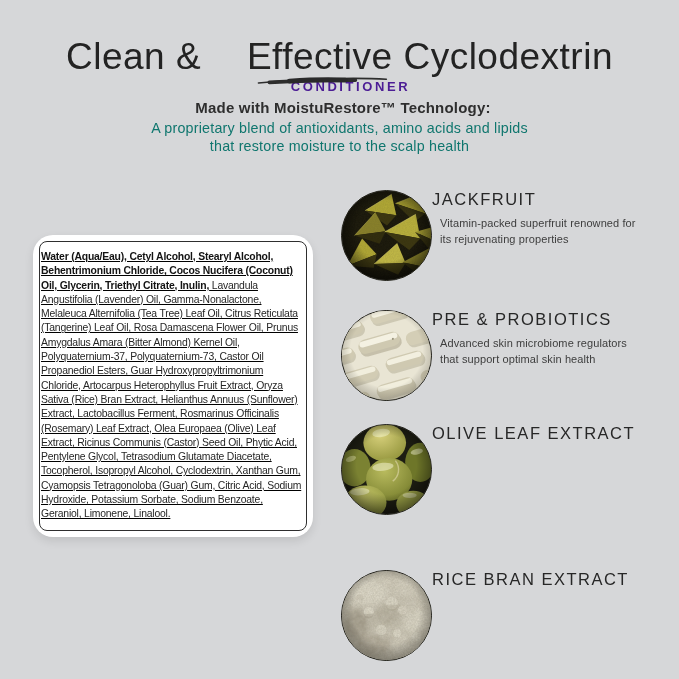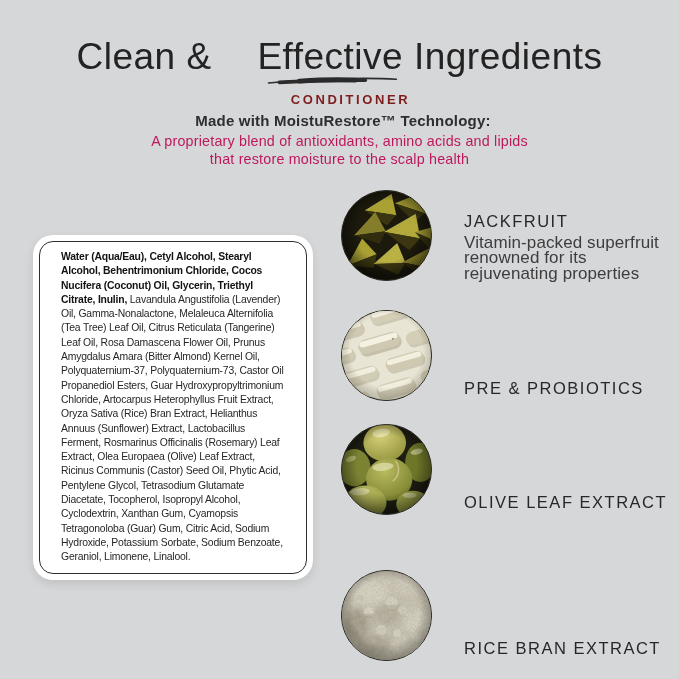--- a/index.html
+++ b/index.html
@@ -4,52 +4,52 @@
 <style>
   html,body{margin:0;padding:0;}
   body{font-family:"Liberation Sans","DejaVu Sans",sans-serif;background:#d6d7d9;}
   .canvas{position:relative;width:679px;height:679px;background:#d6d7d9;overflow:hidden;}
 
   
   .header{position:absolute;top:0;left:0;width:679px;text-align:center;}
   .title{margin:36px 0 0;font-size:37px;font-weight:400;color:#232323;letter-spacing:.5px;line-height:1.15;}
   .title-em{position:relative;display:inline-block;margin-left:35px;}
   .scribble{position:absolute;left:4%;bottom:-7px;width:94%;height:12px;}
-  .product{margin-top:13px;font-size:13px;font-weight:700;letter-spacing:2.6px;color:#7f1d1d;padding-left:22px;}
+  .product{margin-top:0;font-size:13px;font-weight:700;letter-spacing:2.6px;color:#4c1d95;padding-left:22px;}
   .tech{margin-top:5px;font-size:15px;font-weight:700;color:#2e2e2e;letter-spacing:.2px;margin-left:7px;}
-  .desc{margin-top:3px;font-size:14.3px;color:#be185d;line-height:18.5px;letter-spacing:.2px;}
+  .desc{margin-top:3px;font-size:14.3px;color:#0f766e;line-height:18.5px;letter-spacing:.2px;}
 
   
   .ing-card{position:absolute;left:33px;top:235px;width:280px;background:#ffffff;
             border-radius:20px;box-shadow:0 4px 10px rgba(0,0,0,.10);}
-  .ing-border{margin:6px;border:1.5px solid #2e2e2e;border-radius:14px;padding:8px 21px;}
+  .ing-border{margin:6px;border:1.5px solid #2e2e2e;border-radius:8px;padding:8px 1px;text-decoration:underline;}
   .ing-text{margin:0;font-size:10.4px;line-height:14.3px;letter-spacing:-0.2px;color:#262626;}
   .ing-bold{font-weight:700;color:#131313;}
 
   
-  .benefit{position:absolute;left:341px;display:flex;align-items:flex-end;gap:32px;width:330px;}
+  .benefit{position:absolute;left:341px;display:flex;align-items:flex-start;gap:0;width:330px;}
   .b1{top:190px;} .b2{top:310px;} .b3{top:424px;} .b4{top:570px;}
   .circle{flex:0 0 auto;width:89px;height:89px;border-radius:50%;overflow:hidden;
           border:1.5px solid #23221a;background:#555;}
   .circle svg{display:block;width:100%;height:100%;}
   .b-text{width:222px;}
   .b-name{margin:0 0 4px;font-size:16.5px;font-weight:400;color:#272727;letter-spacing:1.5px;line-height:1.1;}
-  .b-desc{margin:0;font-size:17px;color:#3d3d3d;line-height:15.5px;letter-spacing:.1px;}
+  .b-desc{margin:8px;font-size:11px;color:#3d3d3d;line-height:15.5px;letter-spacing:.1px;}
 </style>
 </head>
 <body>
 
 <div class="canvas">
 
   <div class="header">
     <h1 class="title"><span>Clean &amp; </span><span class="title-em"><span>Effective</span><svg class="scribble" viewBox="0 0 150 14" preserveAspectRatio="none">
         <path d="M6 10.5 C 30 8, 62 5.8, 96 5.2 C 116 4.9, 134 5.3, 146 6.2" fill="none" stroke="#2d2d2d" stroke-width="1.8" stroke-linecap="round"></path>
         <path d="M18 9.8 C 48 7.8, 82 6.8, 112 7.2" fill="none" stroke="#2d2d2d" stroke-width="4.2" stroke-linecap="round"></path>
         <path d="M40 8.2 C 62 6.8, 84 6.4, 101 7.1" fill="none" stroke="#2a2a2a" stroke-width="5.6" stroke-linecap="round"></path>
-      </svg></span><span> Ingredients</span></h1>
+      </svg></span><span> Cyclodextrin</span></h1>
     <div class="product">CONDITIONER</div>
     <div class="tech">Made with MoistuRestore™ Technology:</div>
     <div class="desc">
       <div>A proprietary blend of antioxidants, amino acids and lipids</div>
       <div>that restore moisture to the scalp health</div>
     </div>
   </div>
 
   <div class="ing-card">
     <div class="ing-border">
@@ -185,20 +185,21 @@
           </g>
           <g>
             <rect x="80" y="78" width="44" height="15" rx="7.5" fill="#d2ccb4"></rect>
           </g>
         </g>
         <rect width="100" height="100" fill="url(#cp-vig)"></rect>
       </svg>
     </div>
     <div class="b-text">
       <h2 class="b-name">PRE &amp; PROBIOTICS</h2>
+      <p class="b-desc">Advanced skin microbiome regulators that support optimal skin health</p>
     </div>
   </div>
 
   <div class="benefit b3">
     <div class="circle">
       <svg viewBox="0 0 100 100">
         <defs>
           <radialGradient id="ol-g1" cx="40%" cy="30%" r="80%">
             <stop offset="0%" stop-color="#d6cf7a"></stop>
               <stop offset="100%" stop-color="#8f9138"></stop>

